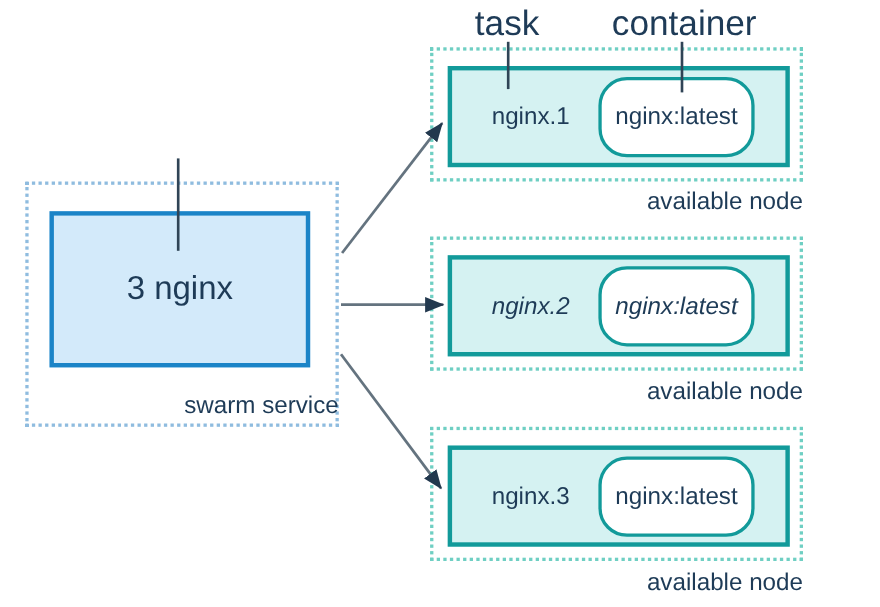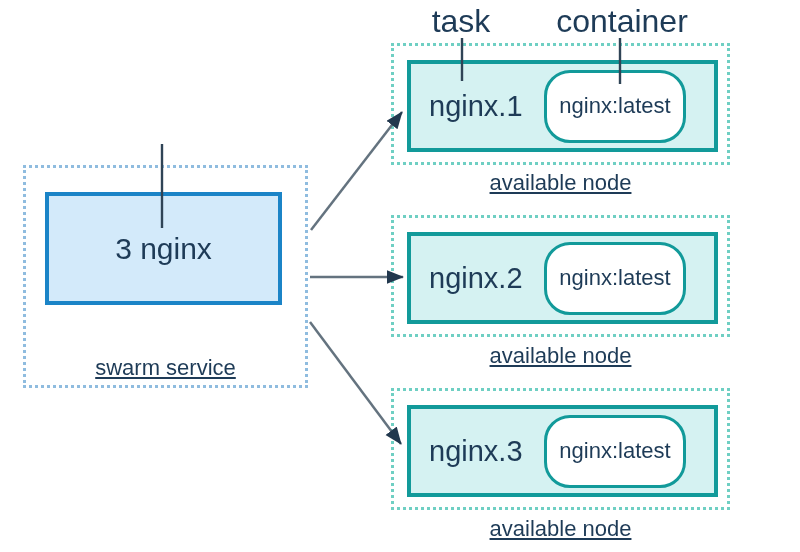--- a/index.html
+++ b/index.html
@@ -21,35 +21,35 @@
     background:var(--background);
     font-family:"Liberation Sans","DejaVu Sans",sans-serif;
     color:var(--ink);
   }
   .abs{position:absolute;box-sizing:border-box;}
   
   .big-label{font-size:32px;line-height:34px;text-align:center;white-space:nowrap;}
   
   .swarm-dotted{left:23px;top:165px;width:285px;height:223px;border:3px dotted var(--blue-dotted);}
   .swarm-box{
-    left:45px;top:192px;width:237px;height:113px;
+    left:45px;top:192px;width:237px;height:142px;
     background:var(--blue-fill);border:4px solid var(--blue-border);
     display:flex;flex-direction:column;align-items:center;justify-content:center;
     font-size:30px;line-height:32px;text-align:center;
   }
-  .caption{font-size:22px;line-height:24px;text-align:center;white-space:nowrap;text-decoration:underline;}
+  .caption{font-size:22px;line-height:24px;text-align:right;white-space:nowrap;}
   .swarm-caption{left:23px;top:356px;width:285px;}
   
   .node-dotted{left:391px;width:339px;height:122px;border:3px dotted var(--teal-dotted);}
   .node-inner{
     left:407px;width:311px;height:92px;
     background:var(--teal-fill);border:4px solid var(--teal-border);
     display:flex;align-items:center;
   }
-  .task-name{font-size:29px;margin-left:18px;white-space:nowrap;}
+  .task-name{font-size:22px;margin-left:36px;white-space:nowrap;}
   .container-box{
     box-sizing:border-box;margin-left:auto;margin-right:28px;
     width:142px;height:73px;background:#ffffff;
     border:3px solid var(--teal-border);border-radius:26px;
     display:flex;align-items:center;justify-content:center;
   }
   .container-label{font-size:22px;white-space:nowrap;}
   .node-caption{left:391px;width:339px;}
   
   svg.overlay{position:absolute;left:0;top:0;z-index:5;pointer-events:none;}
@@ -74,21 +74,21 @@
   <div class="abs node-dotted" style="top:43px;"></div>
   <div class="abs node-inner" style="top:60px;">
     <span class="task-name">nginx.1</span>
     <div class="container-box">
       <span class="container-label">nginx:latest</span>
     </div>
   </div>
   <div class="abs caption node-caption" style="top:171px;">available node</div>
 
   <div class="abs node-dotted" style="top:215px;"></div>
-  <div class="abs node-inner" style="top:232px;">
+  <div class="abs node-inner" style="top:232px;font-style:italic;">
     <span class="task-name">nginx.2</span>
     <div class="container-box">
       <span class="container-label">nginx:latest</span>
     </div>
   </div>
   <div class="abs caption node-caption" style="top:344px;">available node</div>
 
   <div class="abs node-dotted" style="top:388px;"></div>
   <div class="abs node-inner" style="top:405px;">
     <span class="task-name">nginx.3</span>

